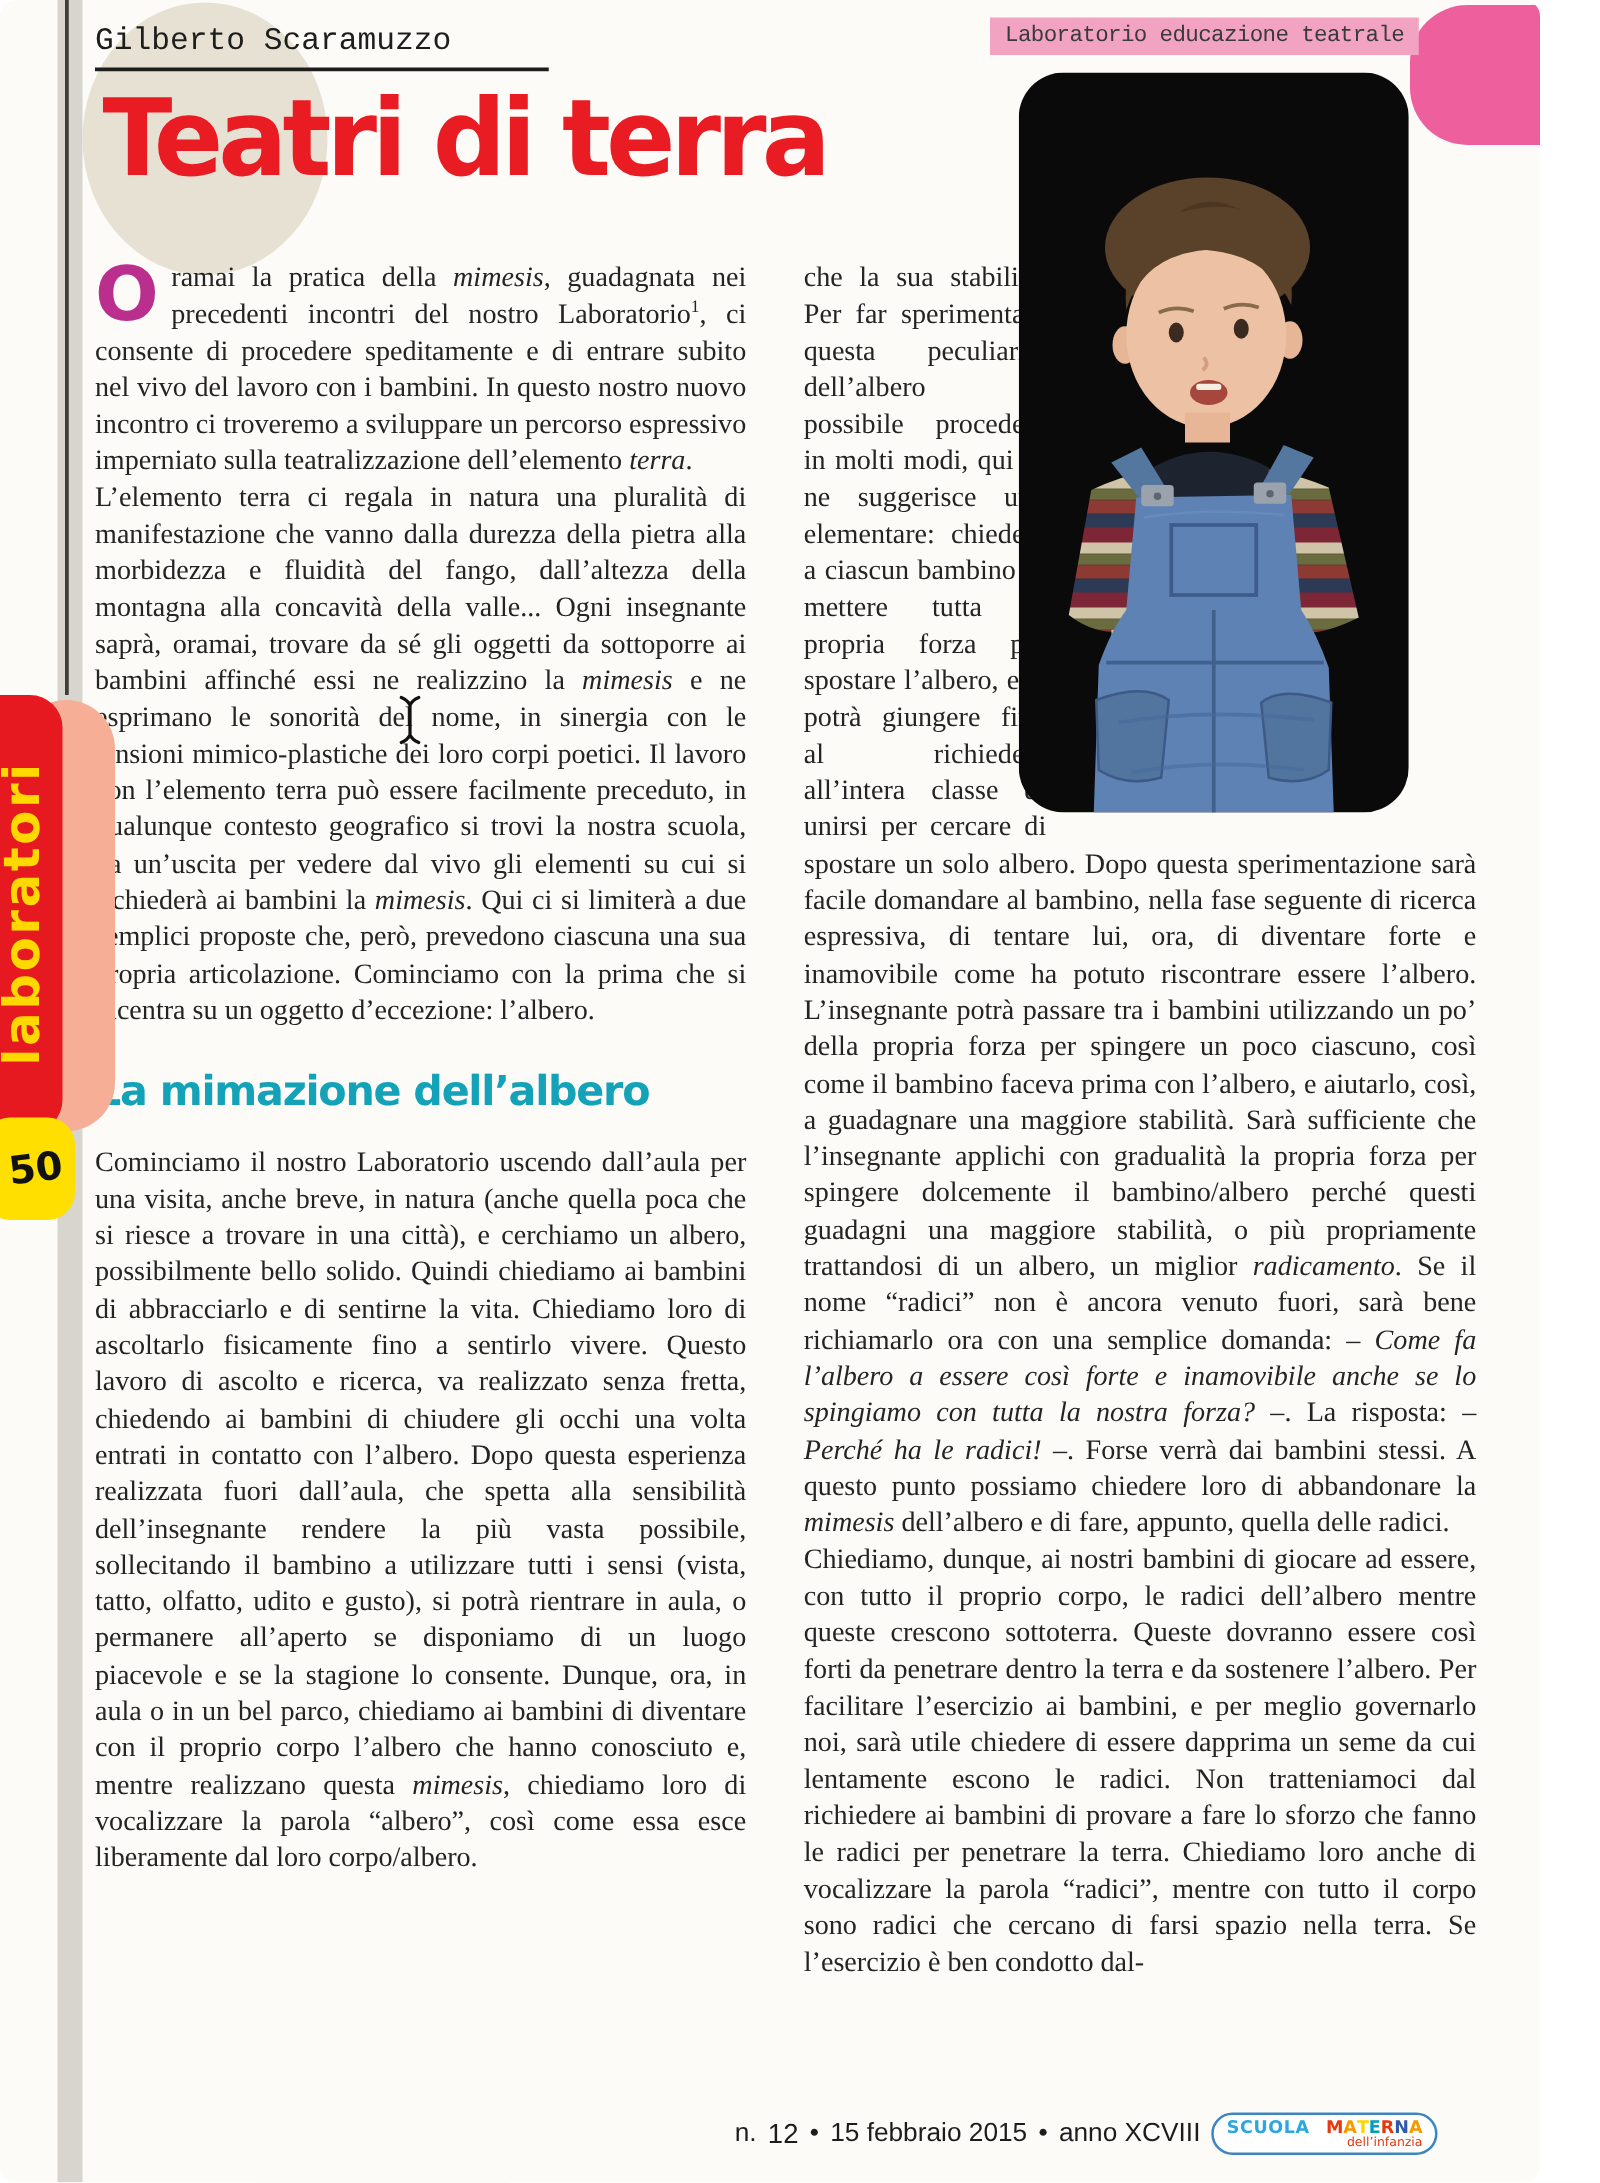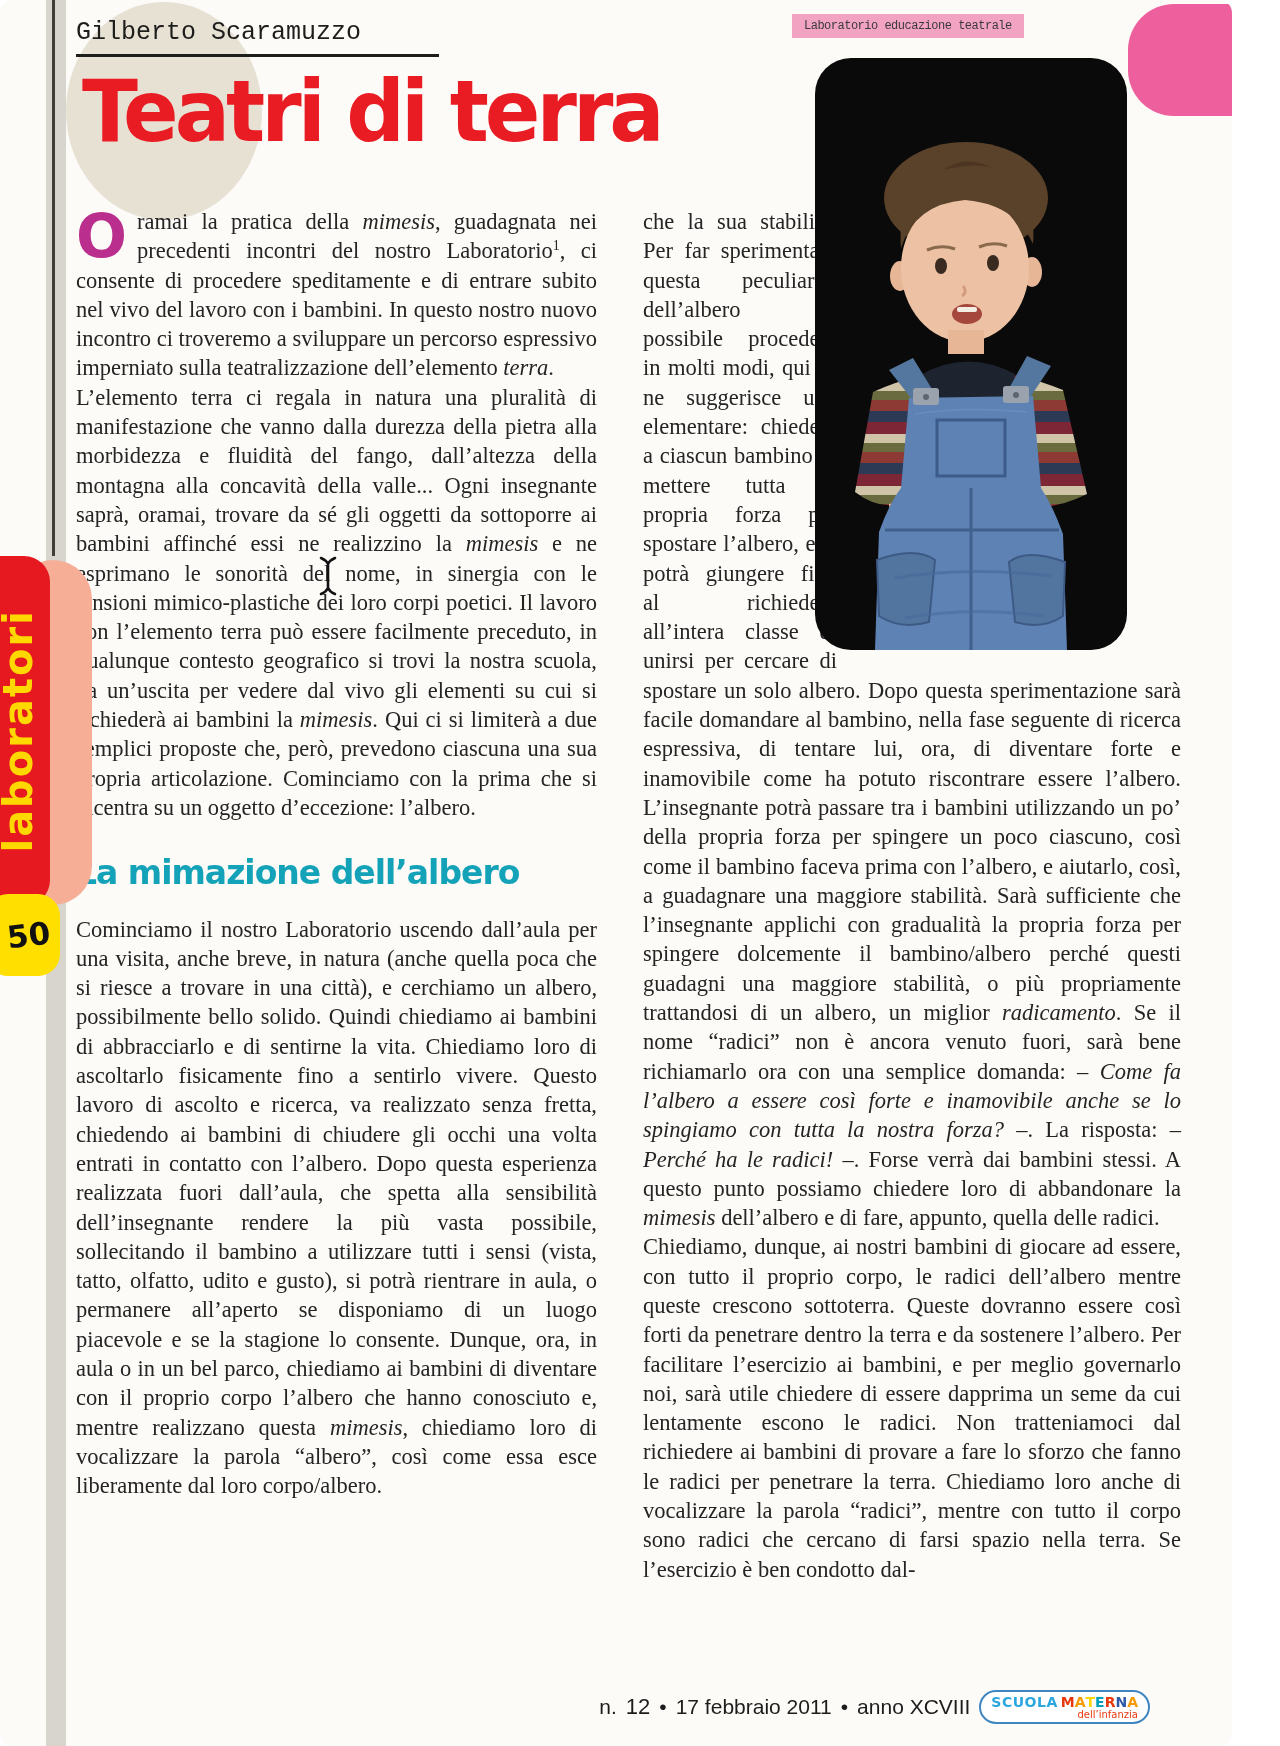--- a/index.html
+++ b/index.html
@@ -13,21 +13,21 @@
   
   .beige-circle{position:absolute;left:66px;top:2px;width:196px;height:218px;border-radius:50%;
                 background:#e7e1d4;z-index:1;}
 
   
   .author{position:absolute;left:76px;top:18px;z-index:3;font-family:"Liberation Mono",monospace;
           font-size:25px;color:#1d1d1b;padding:0 78px 7px 0;border-bottom:3px solid #1d1d1b;}
   .badge-blob{position:absolute;left:1128px;top:4px;width:200px;height:112px;border-radius:46px;
               background:#ee5f9d;z-index:2;}
   .badge{position:absolute;left:792px;top:14px;z-index:3;background:#f2a3c2;color:#3a3a3a;
-         font-family:"Liberation Mono",monospace;font-size:12px;letter-spacing:-0.5px;
+         font-family:"Liberation Mono",monospace;font-size:18px;letter-spacing:-0.5px;
          padding:5px 12px;}
   .title{position:absolute;left:82px;top:62px;z-index:3;margin:0;font-family:"DejaVu Sans",sans-serif;
          font-weight:800;font-size:82px;letter-spacing:-4px;color:#ea1c23;transform:scaleY(1.04);
          transform-origin:top left;white-space:nowrap;}
 
   
   .photo{position:absolute;left:815px;top:58px;width:312px;height:592px;z-index:3;}
 
   
   .col{position:absolute;top:207px;text-align:justify;font-size:22.5px;line-height:29.3px;
@@ -59,21 +59,21 @@
   .tab-yellow span{font-family:"DejaVu Sans",sans-serif;font-weight:800;font-size:31px;color:#111;
            transform:rotate(-7deg);}
 
   
   .footer{position:absolute;left:560px;top:1690px;width:590px;display:flex;align-items:center;
           justify-content:flex-end;gap:9px;z-index:3;font-family:"Liberation Sans",sans-serif;
           font-size:21px;color:#1c1c1c;}
   .footer .num{font-weight:normal;font-size:22px;}
   .logo{border:2px solid #3f86c0;border-radius:18px;padding:3px 10px 2px 10px;background:#fff;
         display:flex;flex-direction:column;align-items:flex-end;line-height:1;}
-  .logo-line1{display:flex;gap:3px;font-family:"DejaVu Sans",sans-serif;font-weight:800;font-size:14px;align-items:flex-end;}
+  .logo-line1{display:flex;gap:13px;font-family:"DejaVu Sans",sans-serif;font-weight:800;font-size:14px;align-items:flex-end;}
   .logo-word1{color:#2ba7de;font-weight:700;letter-spacing:0.5px;}
   .logo-word2{display:flex;}
   .logo-tagline{font-family:"DejaVu Sans",sans-serif;font-size:10px;color:#e8380d;margin-top:1px;}
 </style>
 </head>
 <body>
 
 <div class="page">
 
   <div class="spine"></div>
@@ -176,21 +176,21 @@
     <span class="tab-text">laboratori</span>
   </div>
   <div class="tab-yellow">
     <span>50</span>
   </div>
 
   <div class="footer">
     <span>n.</span>
     <span class="num">12</span>
     <span>•</span>
-    <span>17 febbraio 2011</span>
+    <span>15 febbraio 2015</span>
     <span>•</span>
     <span>anno XCVIII</span>
     <div class="logo">
       <div class="logo-line1">
         <span class="logo-word1">SCUOLA</span>
         <span class="logo-word2">
             <span style="color: rgb(232, 56, 13);">M</span>
             <span style="color: rgb(245, 155, 0);">A</span>
             <span style="color: rgb(255, 213, 0);">T</span>
             <span style="color: rgb(0, 160, 186);">E</span>

